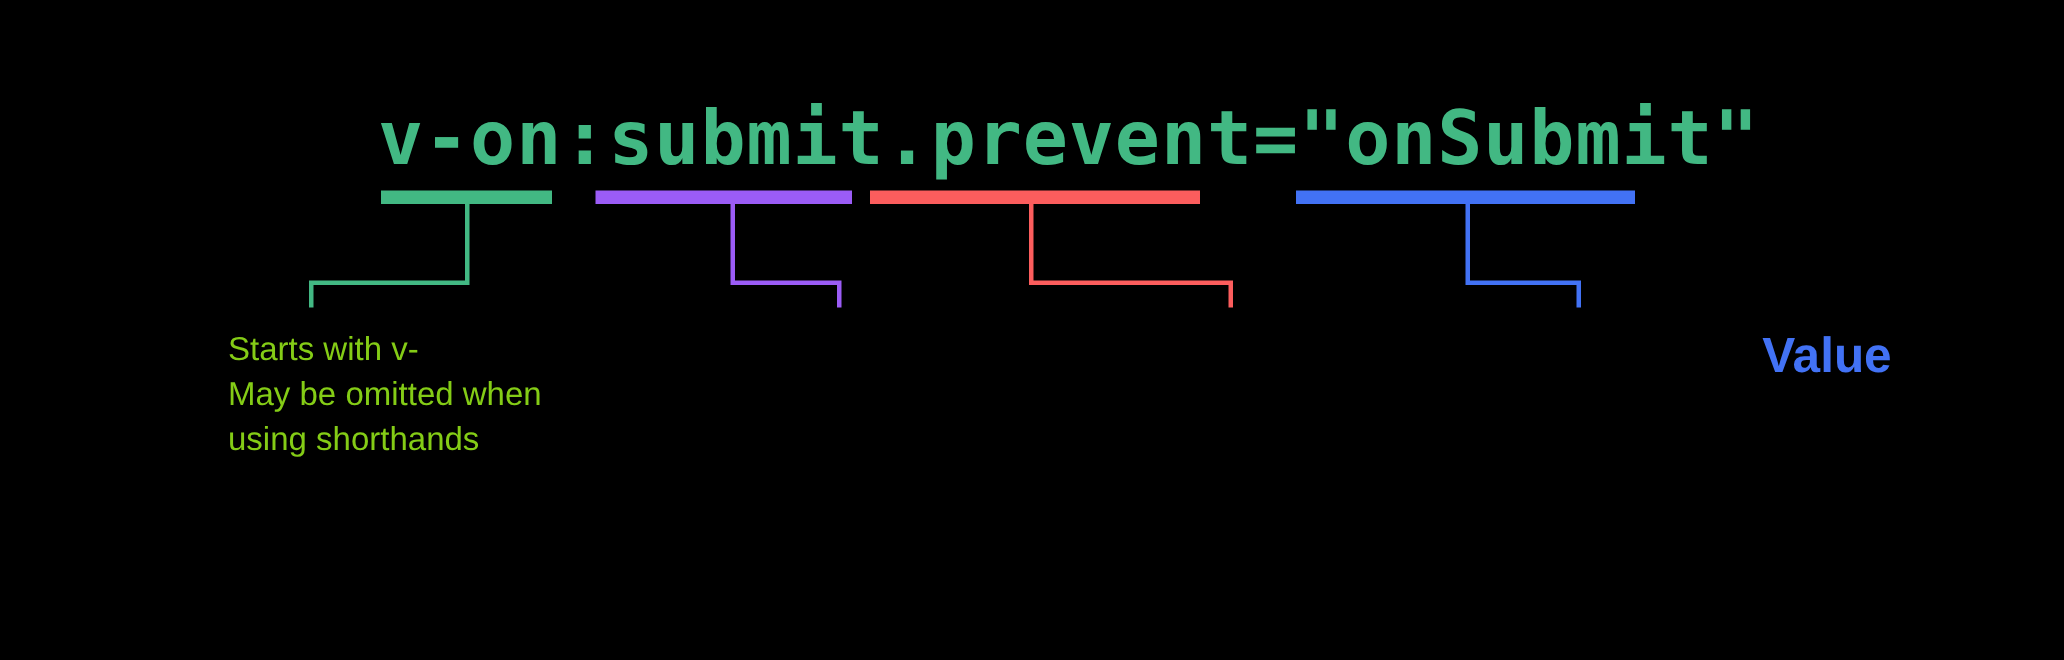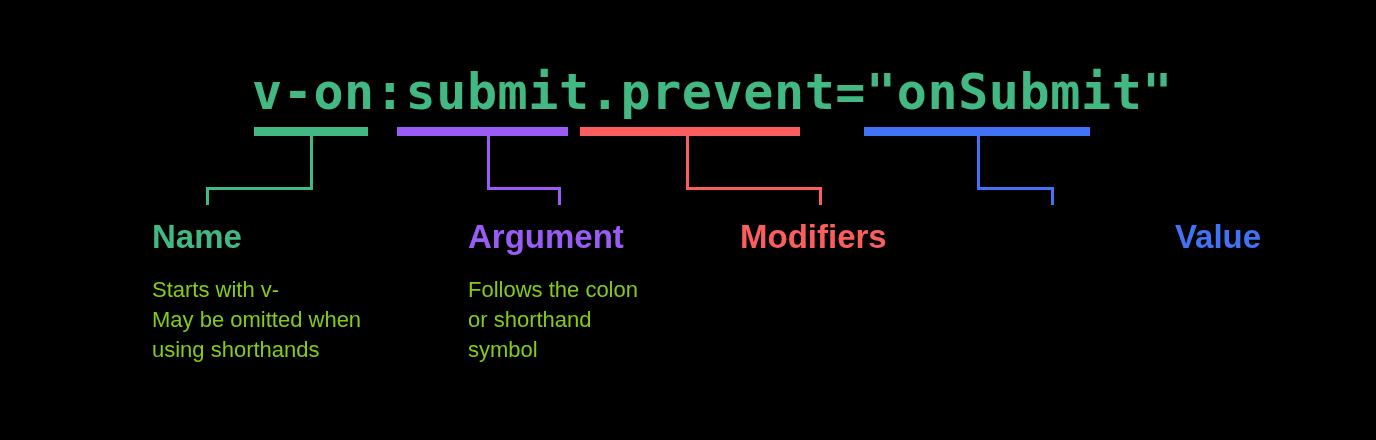--- a/index.html
+++ b/index.html
@@ -96,34 +96,26 @@
       <path d="M 687.5 136 L 687.5 188.5 L 820.5 188.5 L 820.5 205" stroke="#fc5d5d" stroke-width="3" fill="none"></path>
     </g>
 
     <g>
       <rect x="864" y="127" width="226" height="9" fill="#4272f5"></rect>
       <path d="M 978.5 136 L 978.5 188.5 L 1052.5 188.5 L 1052.5 205" stroke="#4272f5" stroke-width="3" fill="none"></path>
     </g>
   </svg>
 
   <div class="anno anno-name">
-    <div class="anno-title" style="color:#42b883">Name</div>
     <div class="anno-desc">Starts with v-
 May be omitted when
 using shorthands</div>
   </div>
 
-  <div class="anno anno-argument">
-    <div class="anno-title" style="color:#9b5cf6">Argument</div>
-    <div class="anno-desc">Follows the colon
-or shorthand
-symbol</div>
-  </div>
 
   <div class="anno anno-modifier">
-    <div class="anno-title" style="color:#fc5d5d">Modifiers</div>
   </div>
 
   <div class="anno anno-value">
     <div class="anno-title" style="color:#4272f5">Value</div>
   </div>
 
 </div>
 
 </body></html>

